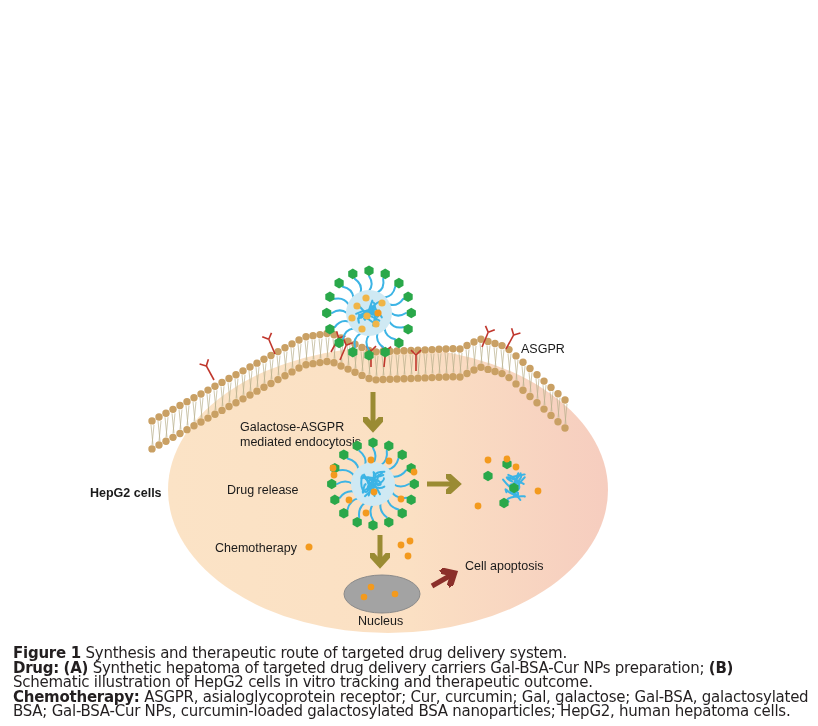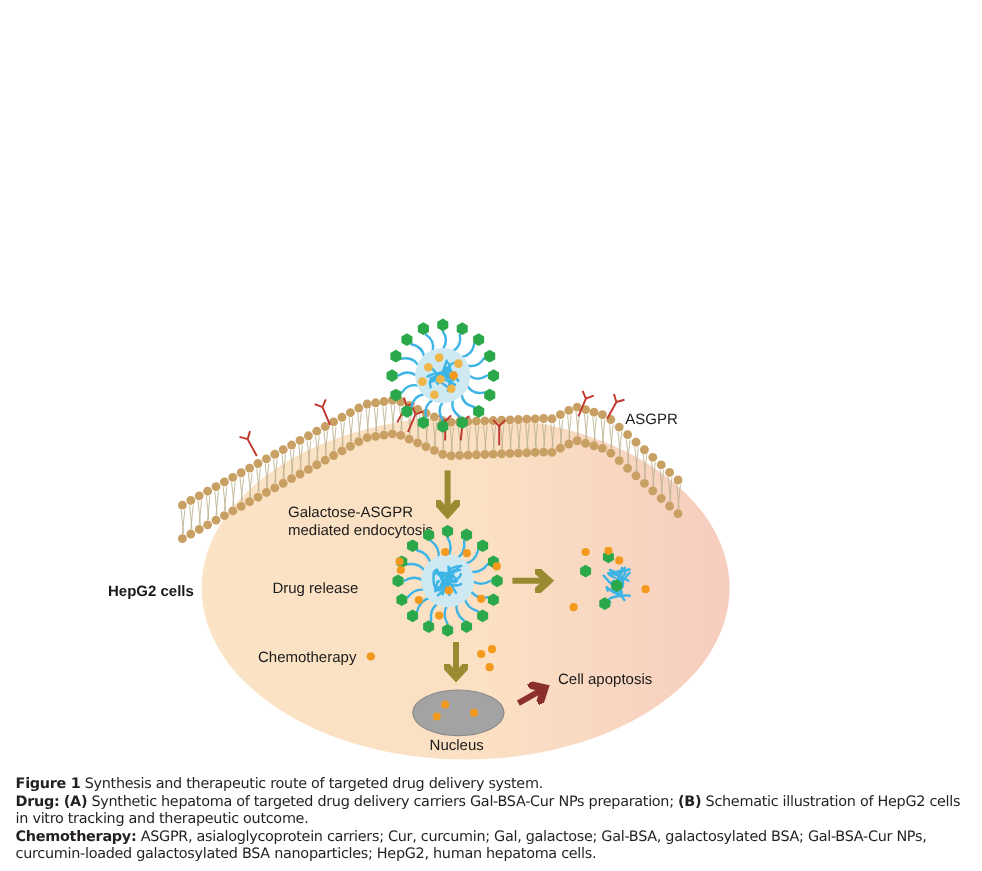--- a/index.html
+++ b/index.html
@@ -4,21 +4,21 @@
 <style>
   html, body { margin: 0; padding: 0; background: #ffffff; }
   body { width: 818px; height: 726px; position: relative; overflow: hidden;
          font-family: "Liberation Sans", sans-serif; }
   #fig { position: absolute; left: 0; top: 0; }
   svg text { font-family: "Liberation Sans", sans-serif; fill: #1a1a1a; }
   .panel-label { font-size: 19px; font-weight: bold; }
   .bold-label { font-size: 12.5px; font-weight: bold; }
   .label { font-size: 12.5px; }
   .caption { position: absolute; left: 13px; top: 646px; width: 800px;
-             font-family: "DejaVu Sans", sans-serif; font-size: 12px; line-height: 14.6px;
+             font-family: "DejaVu Sans", sans-serif; font-size: 15px; line-height: 14.6px;
              color: #231f20; letter-spacing: -0.25px; }
   .caption p { margin: 0; }
   .cap-head { font-weight: bold; color: #231f20; }
 </style>
 </head>
 <body>
 
 <svg id="fig" width="818" height="640" viewBox="0 0 818 640">
   <defs>
     <linearGradient id="cellGrad" x1="0" y1="0" x2="1" y2="0">
@@ -642,14 +642,14 @@
   <circle cx="395" cy="594" r="3.3" fill="#f39a1e"></circle>
   <text class="label" x="358" y="625">Nucleus</text>
 
   <line x1="432" y1="586" x2="453" y2="574" stroke="#8b2f2a" stroke-width="5" marker-end="url(#arrowRed)"></line>
   <text class="label" x="465" y="570">Cell apoptosis</text>
 </svg>
 
 <div class="caption">
   <p><span class="cap-head">Figure 1</span> <span>Synthesis and therapeutic route of targeted drug delivery system.</span></p>
   <p><span class="cap-head">Drug:</span> <span class="cap-head">(A)</span> <span>Synthetic hepatoma of targeted drug delivery carriers Gal-BSA-Cur NPs preparation;</span> <span class="cap-head">(B)</span> <span>Schematic illustration of HepG2 cells in vitro tracking and therapeutic outcome.</span></p>
-  <p><span class="cap-head">Chemotherapy:</span> <span>ASGPR, asialoglycoprotein carriers; Cur, curcumin; Gal, galactose; Gal-BSA, galactosylated BSA; Gal-BSA-Cur NPs, curcumin-loaded galactosylated BSA nanoparticles; HepG2, human hepatoma cells.</span></p>
+  <p><span class="cap-head">Chemotherapy:</span> <span>ASGPR, asialoglycoprotein receptor; Cur, curcumin; Gal, galactose; Gal-BSA, galactosylated BSA; Gal-BSA-Cur NPs, curcumin-loaded galactosylated BSA nanoparticles; HepG2, human hepatoma cells.</span></p>
 </div>
 
 </body></html>

